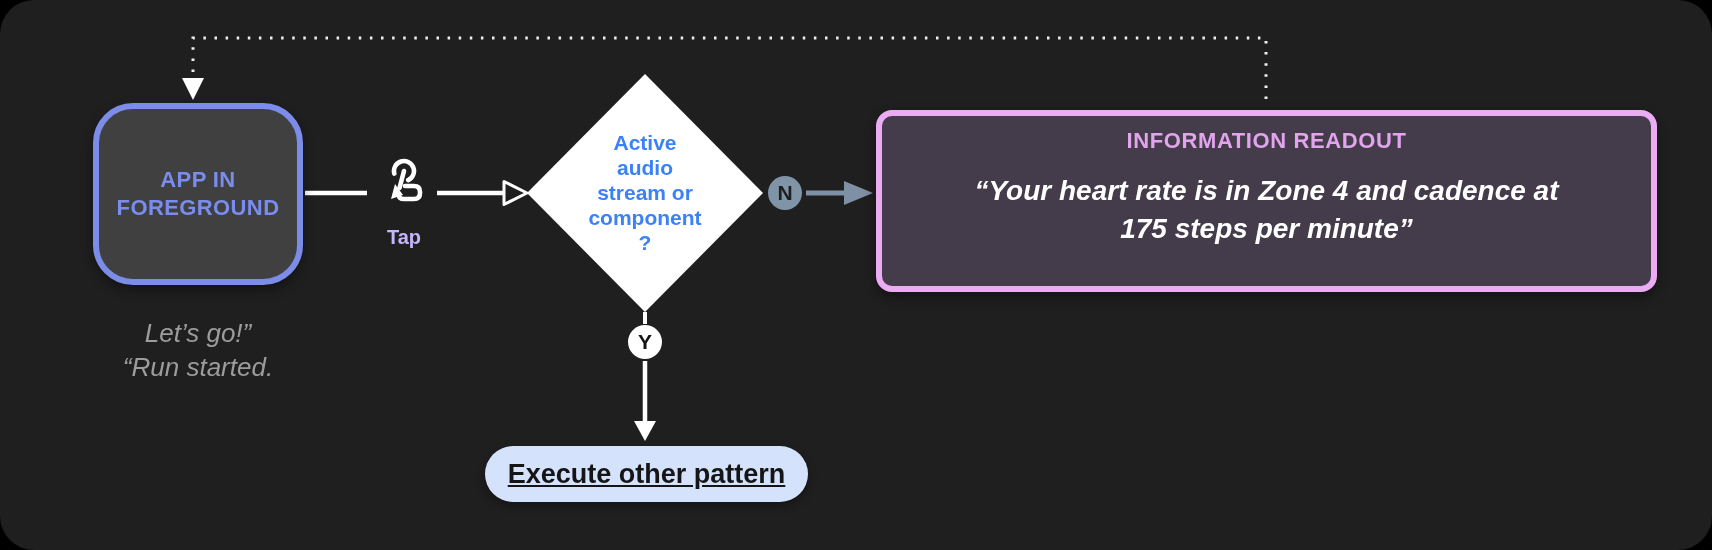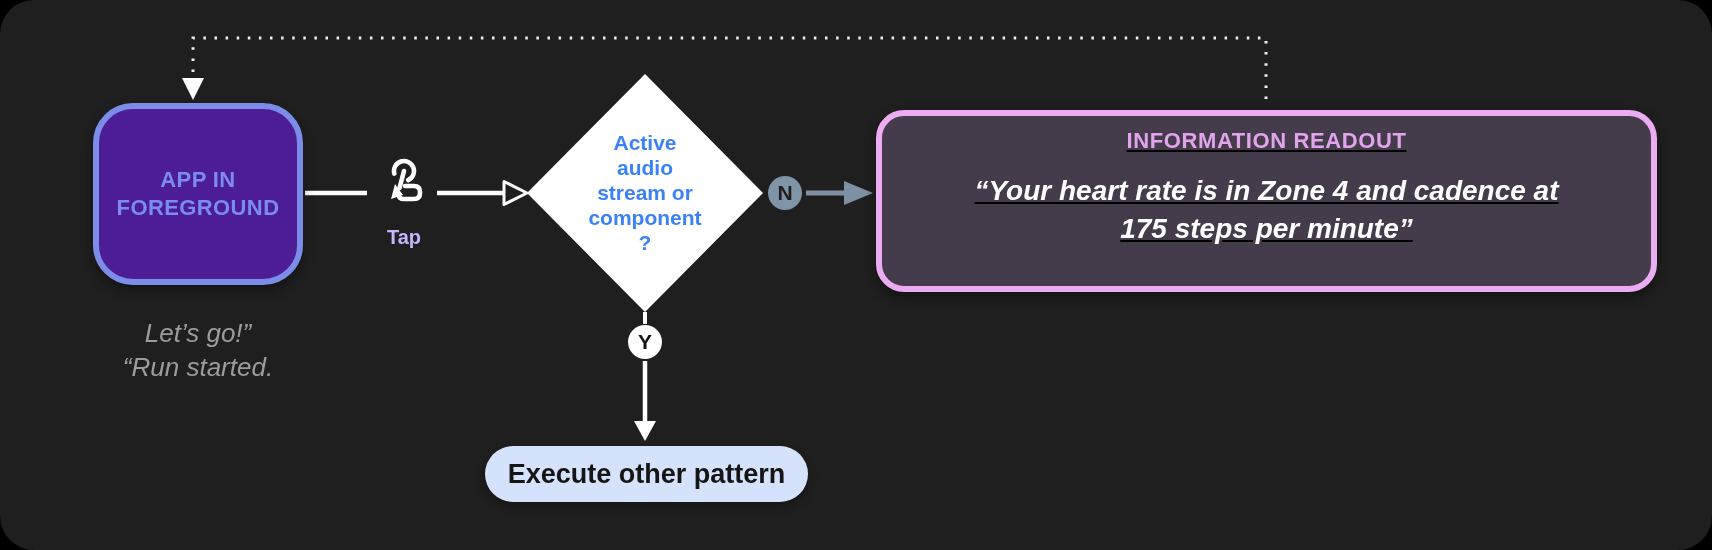--- a/index.html
+++ b/index.html
@@ -1,42 +1,42 @@
 <!DOCTYPE html>
 <html><head>
 <meta charset="utf-8">
 <style>
   html,body{margin:0;padding:0;background:#000;}
   .stage{position:relative;width:1712px;height:550px;font-family:"Liberation Sans","DejaVu Sans",sans-serif;overflow:hidden;}
   .panel{position:absolute;inset:0;background:#201F20;border-radius:34px;}
   .connectors{position:absolute;left:0;top:0;width:1712px;height:550px;z-index:1;pointer-events:none;}
   .node{position:absolute;z-index:2;box-sizing:border-box;}
 
-  .app-box{left:93px;top:103px;width:210px;height:182px;background:#4c1d95;border:6px solid #7B8CE9;border-radius:40px;display:flex;align-items:center;justify-content:center;box-shadow:0 5px 12px rgba(0,0,0,.4);}
+  .app-box{left:93px;top:103px;width:210px;height:182px;background:#404040;border:6px solid #7B8CE9;border-radius:40px;display:flex;align-items:center;justify-content:center;box-shadow:0 5px 12px rgba(0,0,0,.4);}
   .app-box .label{width:170px;text-align:center;color:#7B8CEF;font-size:22px;font-weight:bold;line-height:28px;letter-spacing:.4px;}
 
   .app-caption{left:63px;top:316px;width:270px;text-align:center;color:#9C9C9C;font-size:26px;font-style:italic;line-height:34px;}
   .app-caption span{display:block;}
 
   .tap-icon{left:374px;top:158px;width:56px;height:56px;}
   .tap-label{left:354px;top:226px;width:100px;text-align:center;color:#c4b5fd;font-size:20px;font-weight:bold;}
 
   .decision-text{left:557px;top:130px;width:176px;text-align:center;color:#3b82f6;font-size:21px;font-weight:bold;line-height:25px;}
   .decision-text span{display:block;}
 
   .badge{width:34px;height:34px;border-radius:50%;display:flex;align-items:center;justify-content:center;font-size:21px;font-weight:bold;}
   .badge-n{left:768px;top:176px;background:#8094A8;color:#1E1E1E;}
   .badge-y{left:628px;top:325px;background:#FFFFFF;color:#141414;}
 
-  .readout-box{left:876px;top:110px;width:781px;height:182px;background:#453C4B;border:6px solid #ECACF4;border-radius:28px;text-align:center;padding-top:12px;box-shadow:0 5px 12px rgba(0,0,0,.4);text-decoration:underline;}
+  .readout-box{left:876px;top:110px;width:781px;height:182px;background:#453C4B;border:6px solid #ECACF4;border-radius:16px;text-align:center;padding-top:12px;box-shadow:0 5px 12px rgba(0,0,0,.4);}
   .readout-title{color:#E2A4EC;font-size:22px;font-weight:bold;letter-spacing:.6px;}
   .readout-quote{margin-top:18px;color:#ffffff;font-size:28px;font-weight:bold;font-style:italic;line-height:38px;}
   .readout-quote span{display:block;}
 
-  .execute-pill{left:485px;top:446px;width:323px;height:56px;background:#D4E2FB;border-radius:28px;display:flex;align-items:center;justify-content:center;color:#151515;font-size:27px;font-weight:bold;box-shadow:0 4px 10px rgba(0,0,0,.35);}
+  .execute-pill{left:485px;top:446px;width:323px;height:56px;background:#D4E2FB;border-radius:28px;display:flex;align-items:center;justify-content:center;color:#151515;font-size:27px;font-weight:bold;box-shadow:0 4px 10px rgba(0,0,0,.35);text-decoration:underline;}
 </style>
 </head>
 <body>
 
 <div class="stage">
   <div class="panel"></div>
 
   <svg class="connectors" viewBox="0 0 1712 550">
     <path d="M193 72 L193 38 L1266 38 L1266 102" fill="none" stroke="#F0F0F0" stroke-width="3" stroke-dasharray="2.5 8.6"></path>
     <polygon points="182,78 204,78 193,100" fill="#FFFFFF"></polygon>

